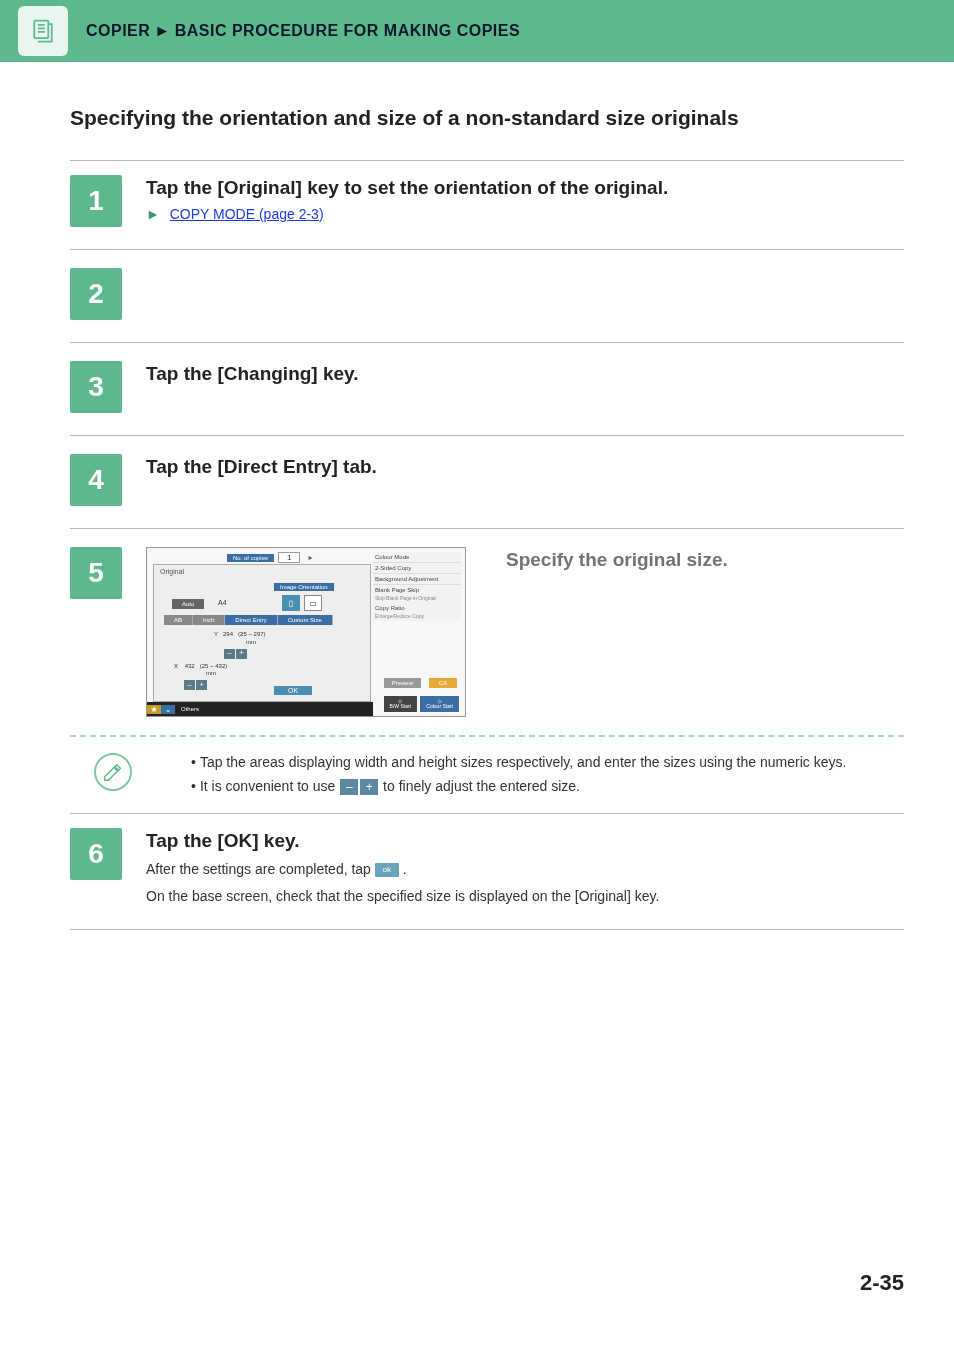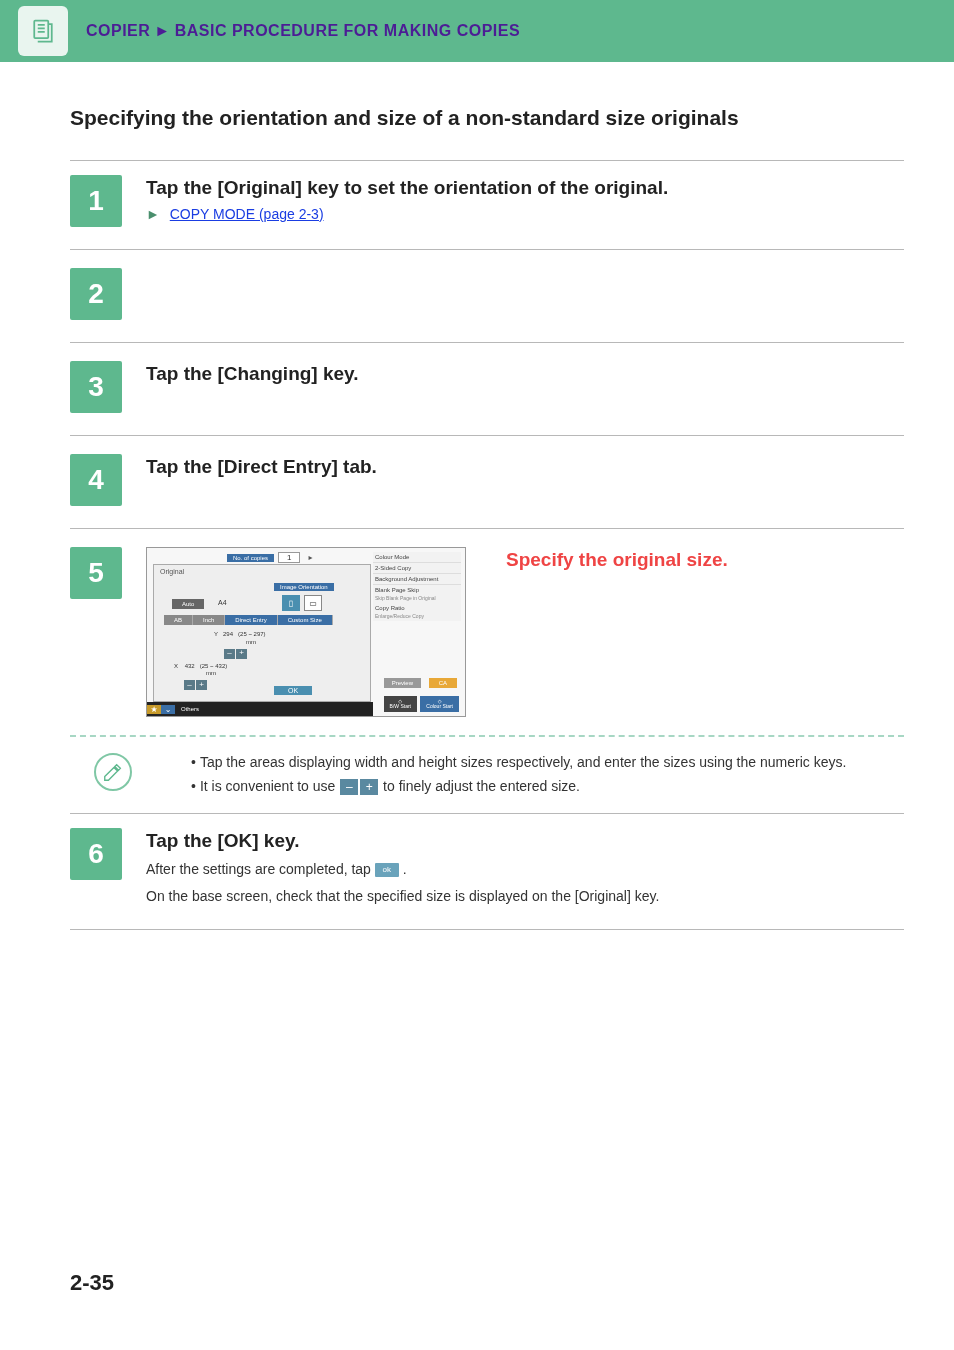--- a/index.html
+++ b/index.html
@@ -1,46 +1,46 @@
 <!DOCTYPE html>
 <html><head>
 <meta charset="utf-8">
 <style>
   * { box-sizing: border-box; margin: 0; padding: 0; }
   body { font-family: Arial, Helvetica, sans-serif; background: #fff; color: #333; width: 954px; }
-  .header-bar { background: #5eb88e; height: 62px; display: flex; align-items: center; padding-left: 18px; color: #4c1d95; font-weight: bold; font-size: 16px; letter-spacing: 0.5px; }
+  .header-bar { background: #5eb88e; height: 62px; display: flex; align-items: center; padding-left: 18px; color: #0f172a; font-weight: bold; font-size: 16px; letter-spacing: 0.5px; }
   .header-icon { width: 50px; height: 50px; background: #e9f5ef; border-radius: 6px; margin-right: 18px; display: flex; align-items: center; justify-content: center; position: relative; }
   .header-icon svg { width: 28px; height: 28px; }
   .bc-arrow { margin: 0 4px; }
   .page { padding: 26px 50px 0 70px; }
   h2.section-title { font-size: 21px; font-weight: bold; color: #222; margin: 18px 0 30px 0; }
   .grey-rule { border: none; border-top: 1.5px solid #b8b8b8; margin: 14px 0 14px 0; }
   .step-block { margin-bottom: 12px; }
   .step-row { display: flex; align-items: flex-start; }
   .step-num { width: 52px; height: 52px; background: #5eb88e; color: #fff; font-size: 28px; font-weight: bold; display: flex; align-items: center; justify-content: center; flex-shrink: 0; border-radius: 2px; }
   .step-text { margin-left: 24px; flex: 1; }
   .step-title { font-size: 19px; font-weight: bold; color: #222; line-height: 1.4; }
-  .step-title-right { font-size: 19px; font-weight: bold; color: #ef4444; line-height: 1.4; margin-left: 40px; flex: 1; }
+  .step-title-right { font-size: 19px; font-weight: bold; color: #737373; line-height: 1.4; margin-left: 40px; flex: 1; }
   .link-line { margin-top: 4px; font-size: 14px; }
   .link-arrow { color: #4a8f6d; font-weight: bold; margin-right: 6px; }
   a.ref-link { color: #1a3de2; text-decoration: underline; }
   .hr-after { border: none; border-top: 1.5px solid #b8b8b8; margin-top: 22px; margin-bottom: 18px; }
   .screenshot-wrap { display: flex; align-items: flex-start; }
   .ui-shot { width: 320px; height: 170px; background: #f7f7f7; border: 1px solid #999; position: relative; font-size: 7px; color: #333; flex-shrink: 0; margin-left: 24px; }
   .dashed-divider { border: none; border-top: 2px dashed #a7d7c4; margin: 18px 0 14px 0; }
   .tip-row { display: flex; align-items: flex-start; padding-left: 24px; margin-bottom: 10px; gap: 33px; }
   .tip-icon { width: 38px; height: 38px; border-radius: 50%; border: 2px solid #7fc7a5; display: flex; align-items: center; justify-content: center; flex-shrink: 0; margin-right: 26px; margin-top: 2px; }
   .tip-icon svg { width: 22px; height: 22px; }
   .tip-text { font-size: 14px; line-height: 1.7; color: #333; }
   .tip-text .bullet { margin-right: 4px; }
   .mini-btn { display: inline-flex; align-items: center; vertical-align: middle; }
   .mini-btn span { width: 18px; height: 16px; background: #5a89a0; color: #fff; display: inline-flex; align-items: center; justify-content: center; font-size: 12px; margin: 0 1px; }
   .mini-ok { display: inline-flex; align-items: center; justify-content: center; width: 24px; height: 14px; background: #6aa3bb; color: #fff; font-size: 8px; vertical-align: middle; border-radius: 1px; }
   .sub-text { font-size: 14px; color: #333; line-height: 1.6; margin-top: 4px; }
-  .page-num { text-align: left; font-size: 22px; font-weight: bold; color: #222; margin-top: 340px; padding-bottom: 30px; }
+  .page-num { text-align: right; font-size: 22px; font-weight: bold; color: #222; margin-top: 340px; padding-bottom: 30px; }
 
   
   .ui-top { position: absolute; top: 4px; left: 80px; right: 100px; display:flex; align-items:center; gap:4px; }
   .ui-copies-lbl { background:#3a6ea5; color:#fff; padding:1px 6px; font-size:6px; }
   .ui-copies-val { background:#fff; border:1px solid #999; padding:0 8px; font-size:8px; }
   .ui-arrow-tri { color:#555; font-size:8px; margin-left:4px; }
   .ui-ok-small { position:absolute; top:18px; right:100px; background:#4a8fb0; color:#fff; font-size:7px; padding:1px 6px; }
   .ui-panel-left { position:absolute; top:16px; left:6px; width:218px; height:138px; background:#eee; border:1px solid #aaa; }
   .ui-orig-lbl { position:absolute; top:3px; left:6px; font-size:7px; color:#555; }
   .ui-img-orient { position:absolute; top:18px; left:120px; background:#3a6ea5; color:#fff; font-size:6px; padding:1px 6px; }

